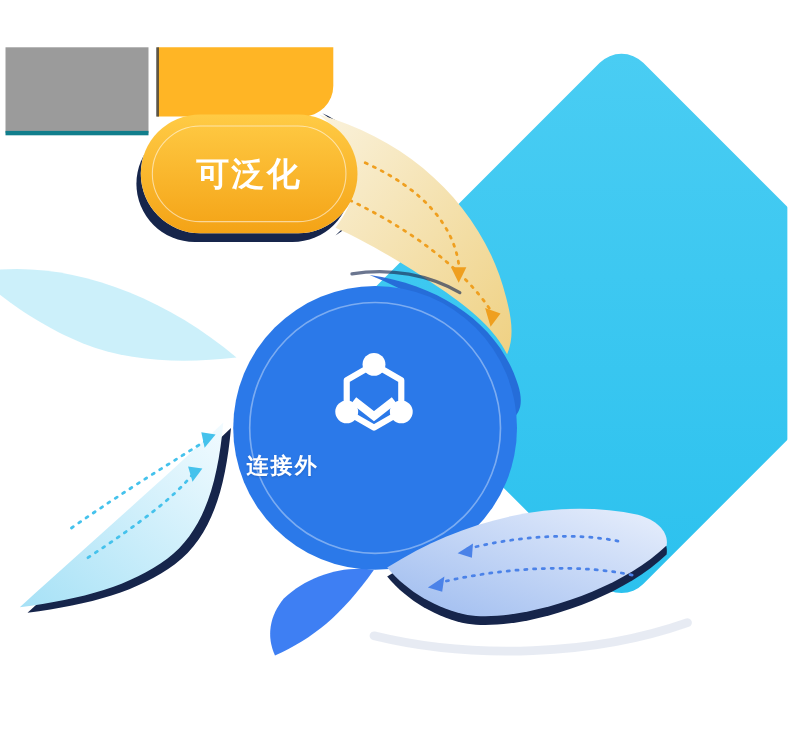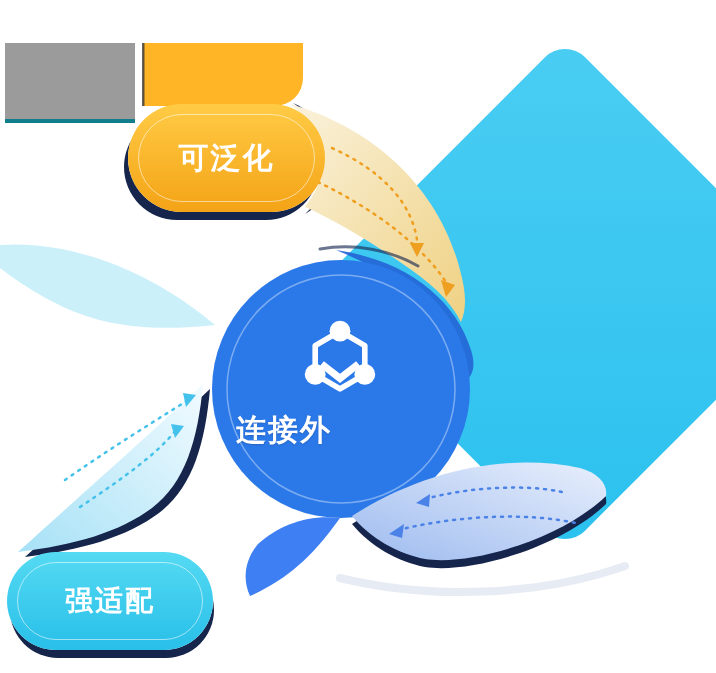--- a/index.html
+++ b/index.html
@@ -17,21 +17,21 @@
   .pill-blue{left:515px;top:392px;width:190px;height:104px;border-radius:52px;
         background:linear-gradient(180deg,#5AA2F5,#3A63D4);
         box-shadow:6px 9px 0 -1px #16254B;font-size:30px;}
   .pill-cyan{left:7px;top:552px;width:206px;height:98px;border-radius:49px;
         background:linear-gradient(180deg,#55DAF2,#28BFE9);
         box-shadow:2px 9px 0 -1px #16254B;font-size:28px;}
 
   .center-icon{position:absolute;left:300px;top:320px;width:80px;height:80px;}
   .center-label{position:absolute;color:#fff;font-weight:bold;letter-spacing:2px;
         text-shadow:0 1px 2px rgba(21,40,90,.25);}
-  .center-label.left{left:236px;top:410px;font-size:30px;}
+  .center-label.left{left:224px;top:410px;font-size:20px;}
   .center-label.right{left:330px;top:390px;font-size:30px;}
 </style>
 </head>
 <body>
 
 <div class="stage">
 
   <svg class="art" width="716" height="673" viewBox="0 0 716 673">
     <defs>
       <linearGradient id="cyanGrad" x1="0" y1="0" x2="1" y2="1">
@@ -95,23 +95,20 @@
     <polygon points="430,494 429,507 416,503" fill="#4B82E8"></polygon>
     <path d="M398,530 C460,515 530,512 580,524" fill="none" stroke="#4B82E8" stroke-width="2.5" stroke-dasharray="2 6" stroke-linecap="round"></path>
     <polygon points="404,524 402,538 389,534" fill="#4B82E8"></polygon>
 
     <path d="M340,578 C430,600 540,596 625,566" fill="none" stroke="#DDE3EE" stroke-width="8" stroke-linecap="round" opacity=".7"></path>
   </svg>
 
   <div class="pill pill-yellow">
     <span>可泛化</span>
   </div>
-  <div class="pill pill-cyan">
-    <span>强适配</span>
-  </div>
 
   <svg class="center-icon" viewBox="0 0 100 100">
     <polygon points="50,14 81,32 81,68 50,86 19,68 19,32" fill="none" stroke="#fff" stroke-width="7" stroke-linejoin="round"></polygon>
     <polyline points="27,55 50,73 73,55" fill="none" stroke="#fff" stroke-width="9"></polyline>
     <circle cx="50" cy="14" r="13" fill="#fff"></circle>
     <circle cx="19" cy="68" r="13" fill="#fff"></circle>
     <circle cx="81" cy="68" r="13" fill="#fff"></circle>
   </svg>
 
   <span class="center-label left">连接外</span>

